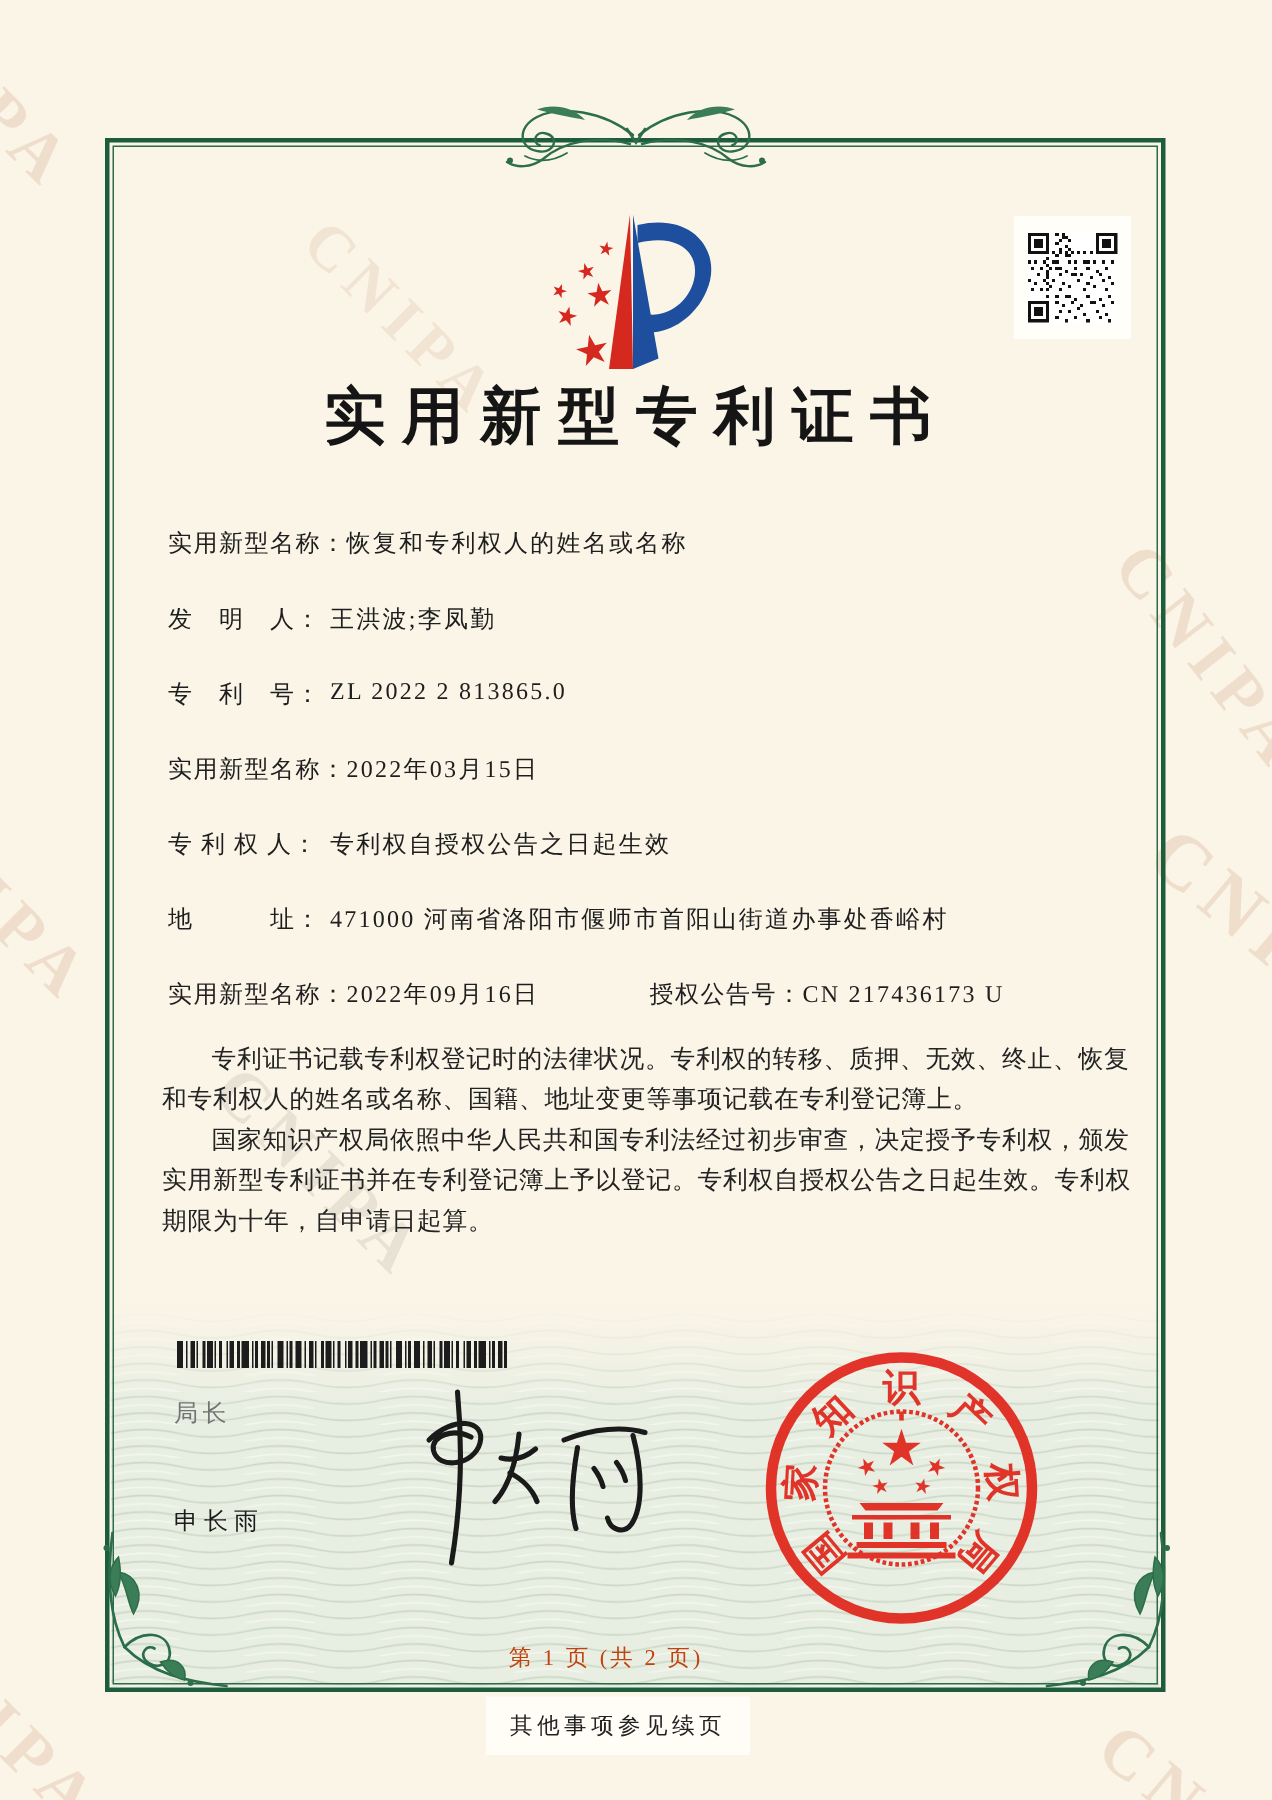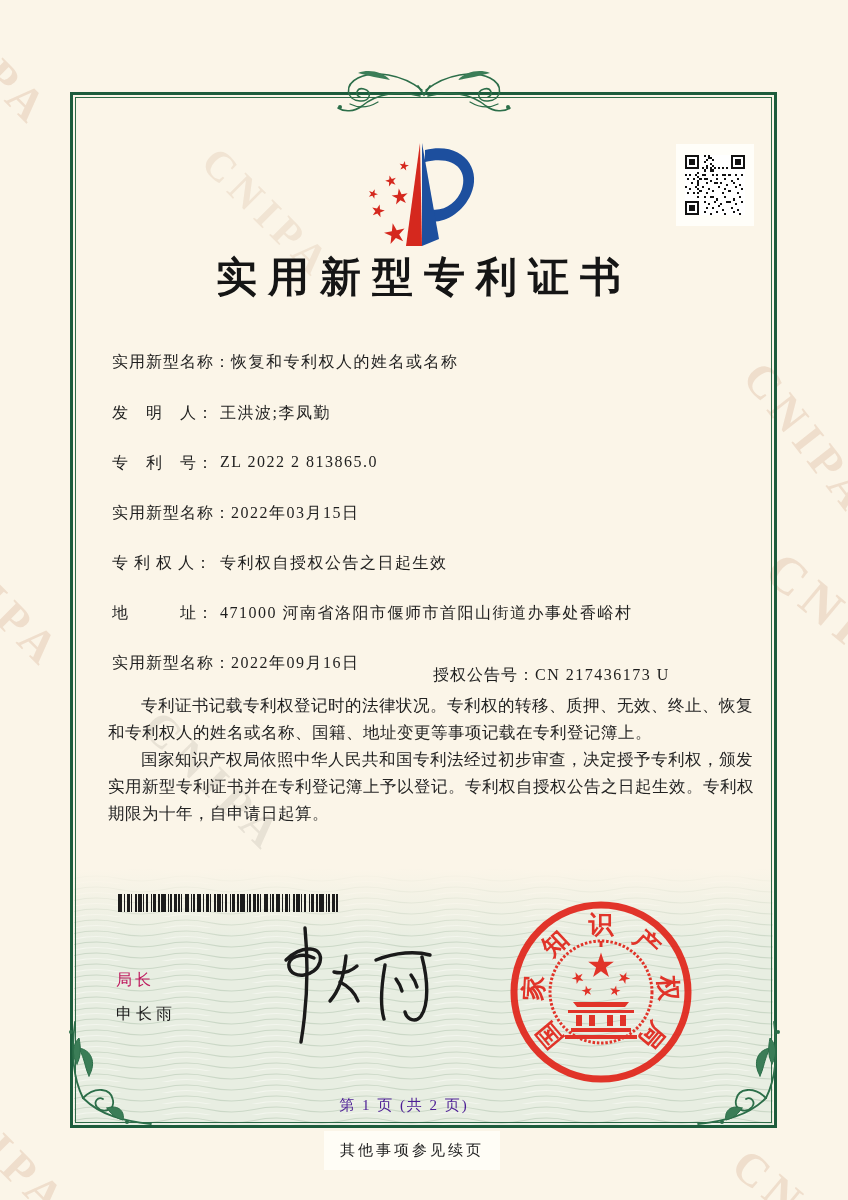--- a/index.html
+++ b/index.html
@@ -34,30 +34,30 @@
   .cert-no { position:absolute; left:112px; top:143px; font-size:17px; letter-spacing:3px; color:#2b2b2b; }
   .logo { position:absolute; left:362px; top:136px; }
   .qr-box { position:absolute; left:676px; top:144px; width:78px; height:82px; background:#fffef9; display:flex; align-items:center; justify-content:center; }
   .title { position:absolute; left:0; top:250px; width:848px; text-align:center; font-size:41px; font-weight:bold; letter-spacing:11px; color:#151515; }
   .fields { position:absolute; left:112px; top:0; width:650px; }
   .frow { position:absolute; left:0; width:650px; font-size:16px; color:#1e1e1e; letter-spacing:1px; display:flex; }
   .frow .flabel { display:inline-block; min-width:108px; white-space:nowrap; }
   .frow .fvalue { white-space:nowrap; letter-spacing:1.5px; }
   .frow.r1{top:352px}.frow.r2{top:403px}.frow.r3{top:453px}.frow.r4{top:503px}
   .frow.r5{top:553px}.frow.r6{top:603px}.frow.r7{top:653px}
-  .grant2 { position:absolute; left:321px; top:12px; white-space:nowrap; }
+  .grant2 { position:absolute; left:321px; top:0; white-space:nowrap; }
   .paras { position:absolute; left:108px; top:692px; width:650px; font-size:16.5px; line-height:27px; color:#232323; }
   .paras p { margin:0; text-indent:2em; letter-spacing:0.5px; }
   .barcode { position:absolute; left:118px; top:894px; }
-  .director-title { position:absolute; left:116px; top:970px; font-size:16px; letter-spacing:3px; color:#be185d; }
+  .director-title { position:absolute; left:116px; top:932px; font-size:16px; letter-spacing:3px; color:#737373; }
   .director-name  { position:absolute; left:116px; top:1004px; font-size:16px; letter-spacing:4px; color:#1c1c1c; }
   .signature { position:absolute; left:258px; top:922px; }
   .seal { position:absolute; left:505px; top:896px; }
   .seal-date { position:absolute; left:528px; top:1034px; font-size:18px; letter-spacing:2px; color:#111; }
-  .page-info { position:absolute; left:0; top:1096px; width:808px; text-align:center; font-size:15px; letter-spacing:2px; color:#4c1d95; }
+  .page-info { position:absolute; left:0; top:1096px; width:808px; text-align:center; font-size:15px; letter-spacing:2px; color:#c2410c; }
   .foot-note { position:absolute; left:324px; top:1131px; background:#fffdf6; padding:10px 16px; font-size:15px; letter-spacing:3px; color:#222; }
   .ornament-top { position:absolute; left:294px; top:68px; }
   .fl-corner { position:absolute; top:1020px; }
   .fl-right { left:694px; }
   .fl-left { left:63px; transform:scaleX(-1); }
   svg { display:block; }
 </style>
 </head>
 <body>
 

